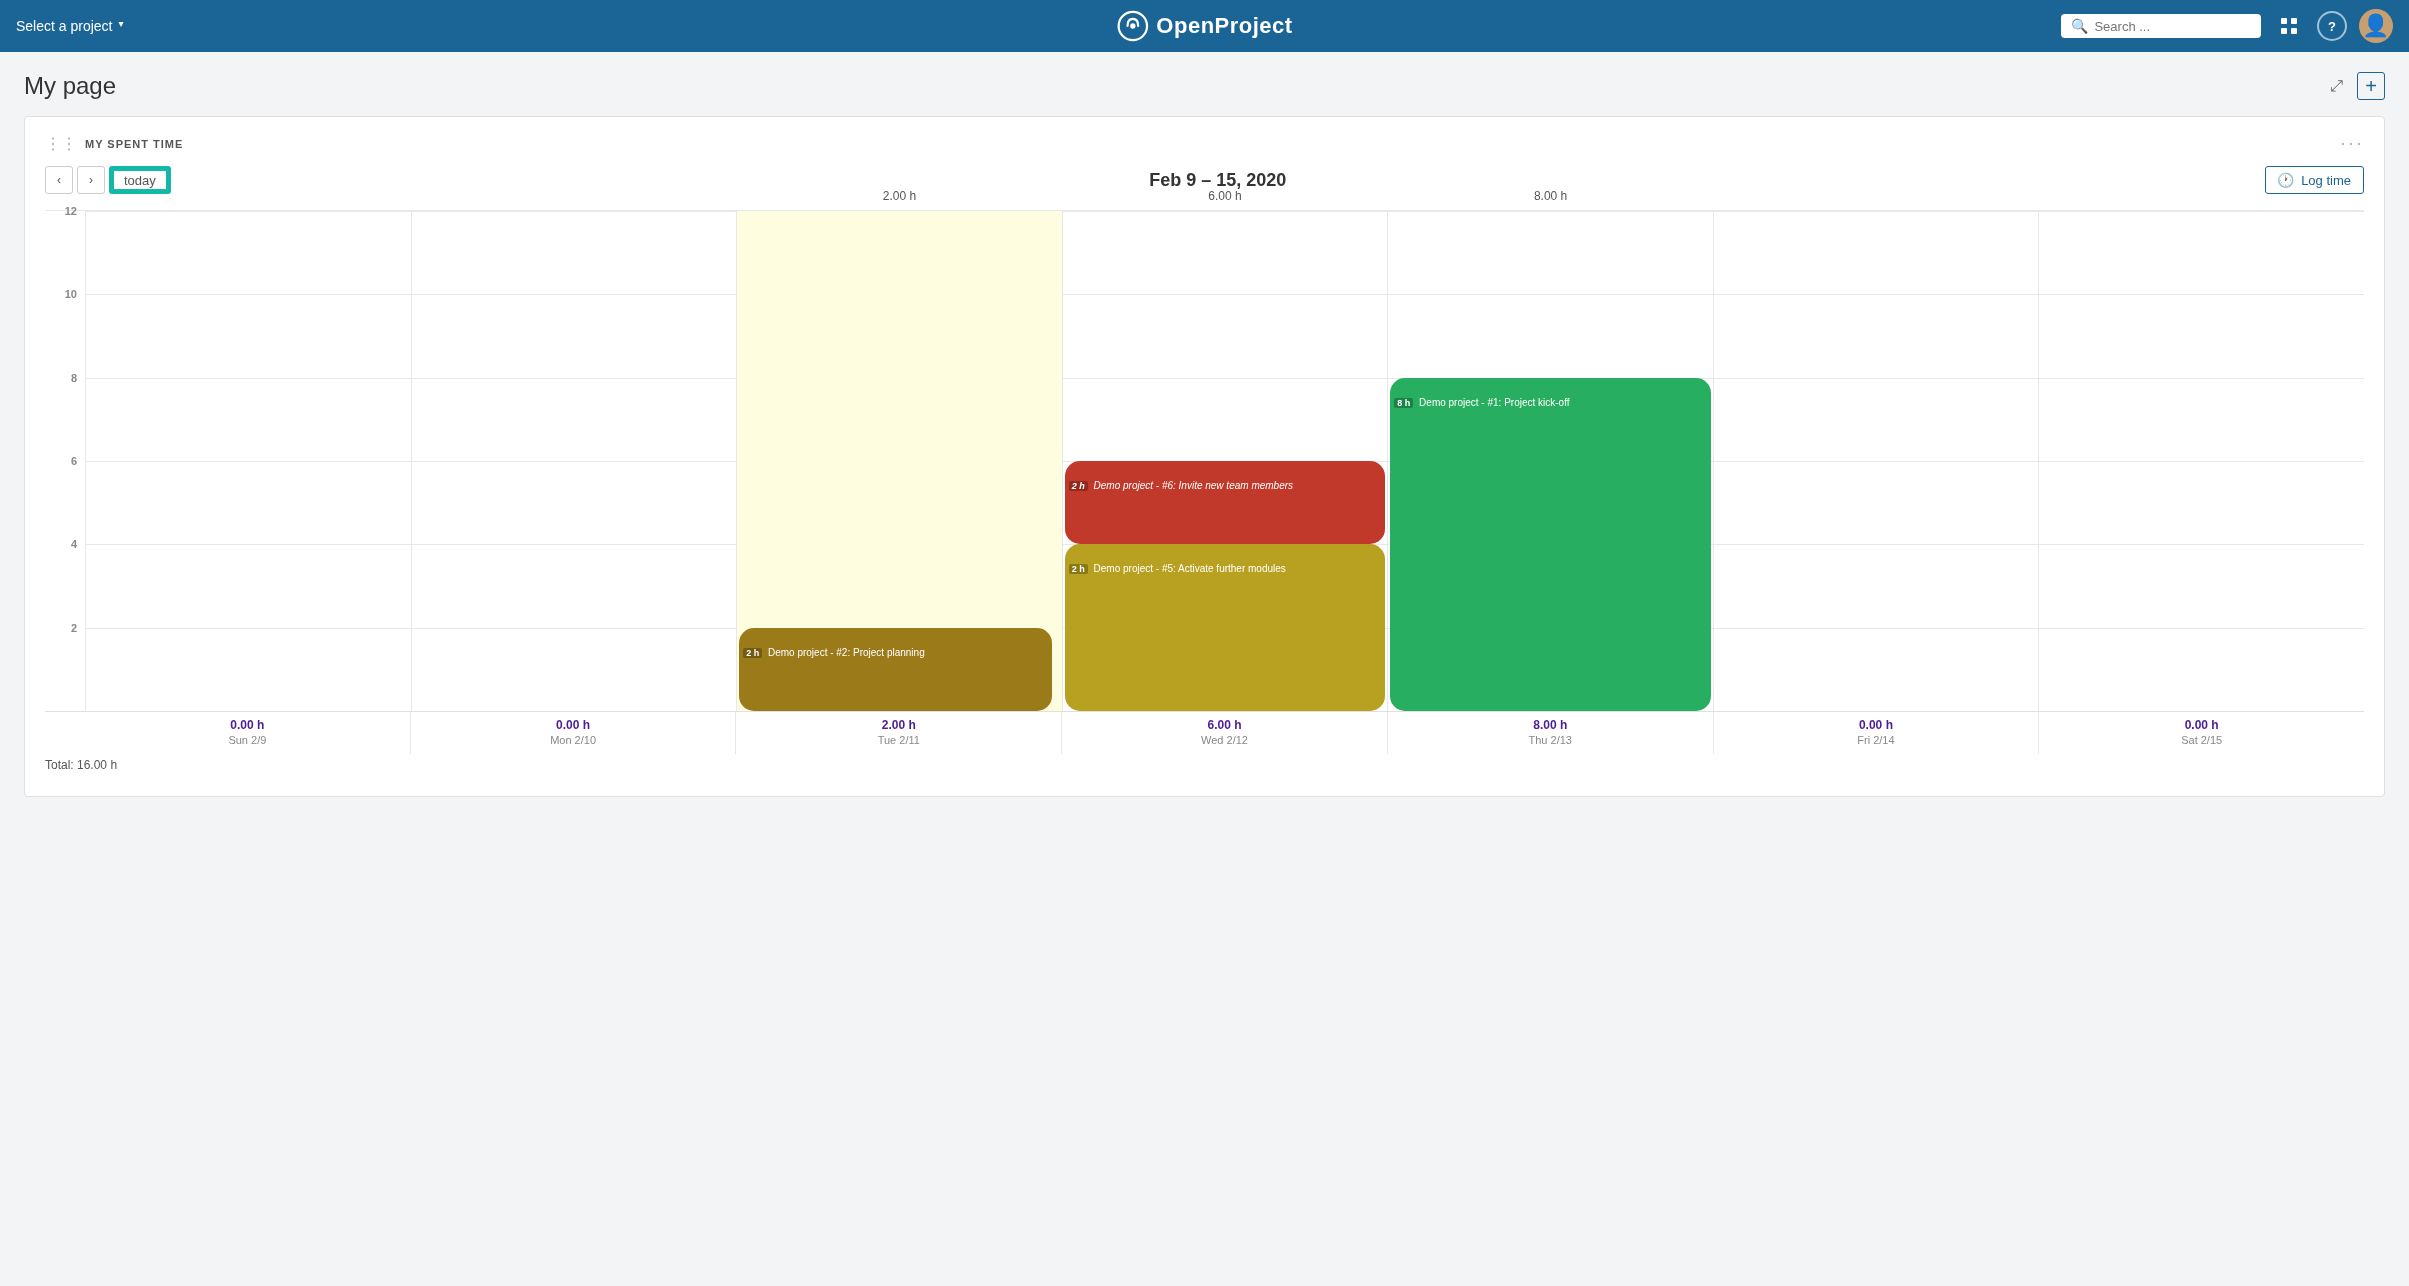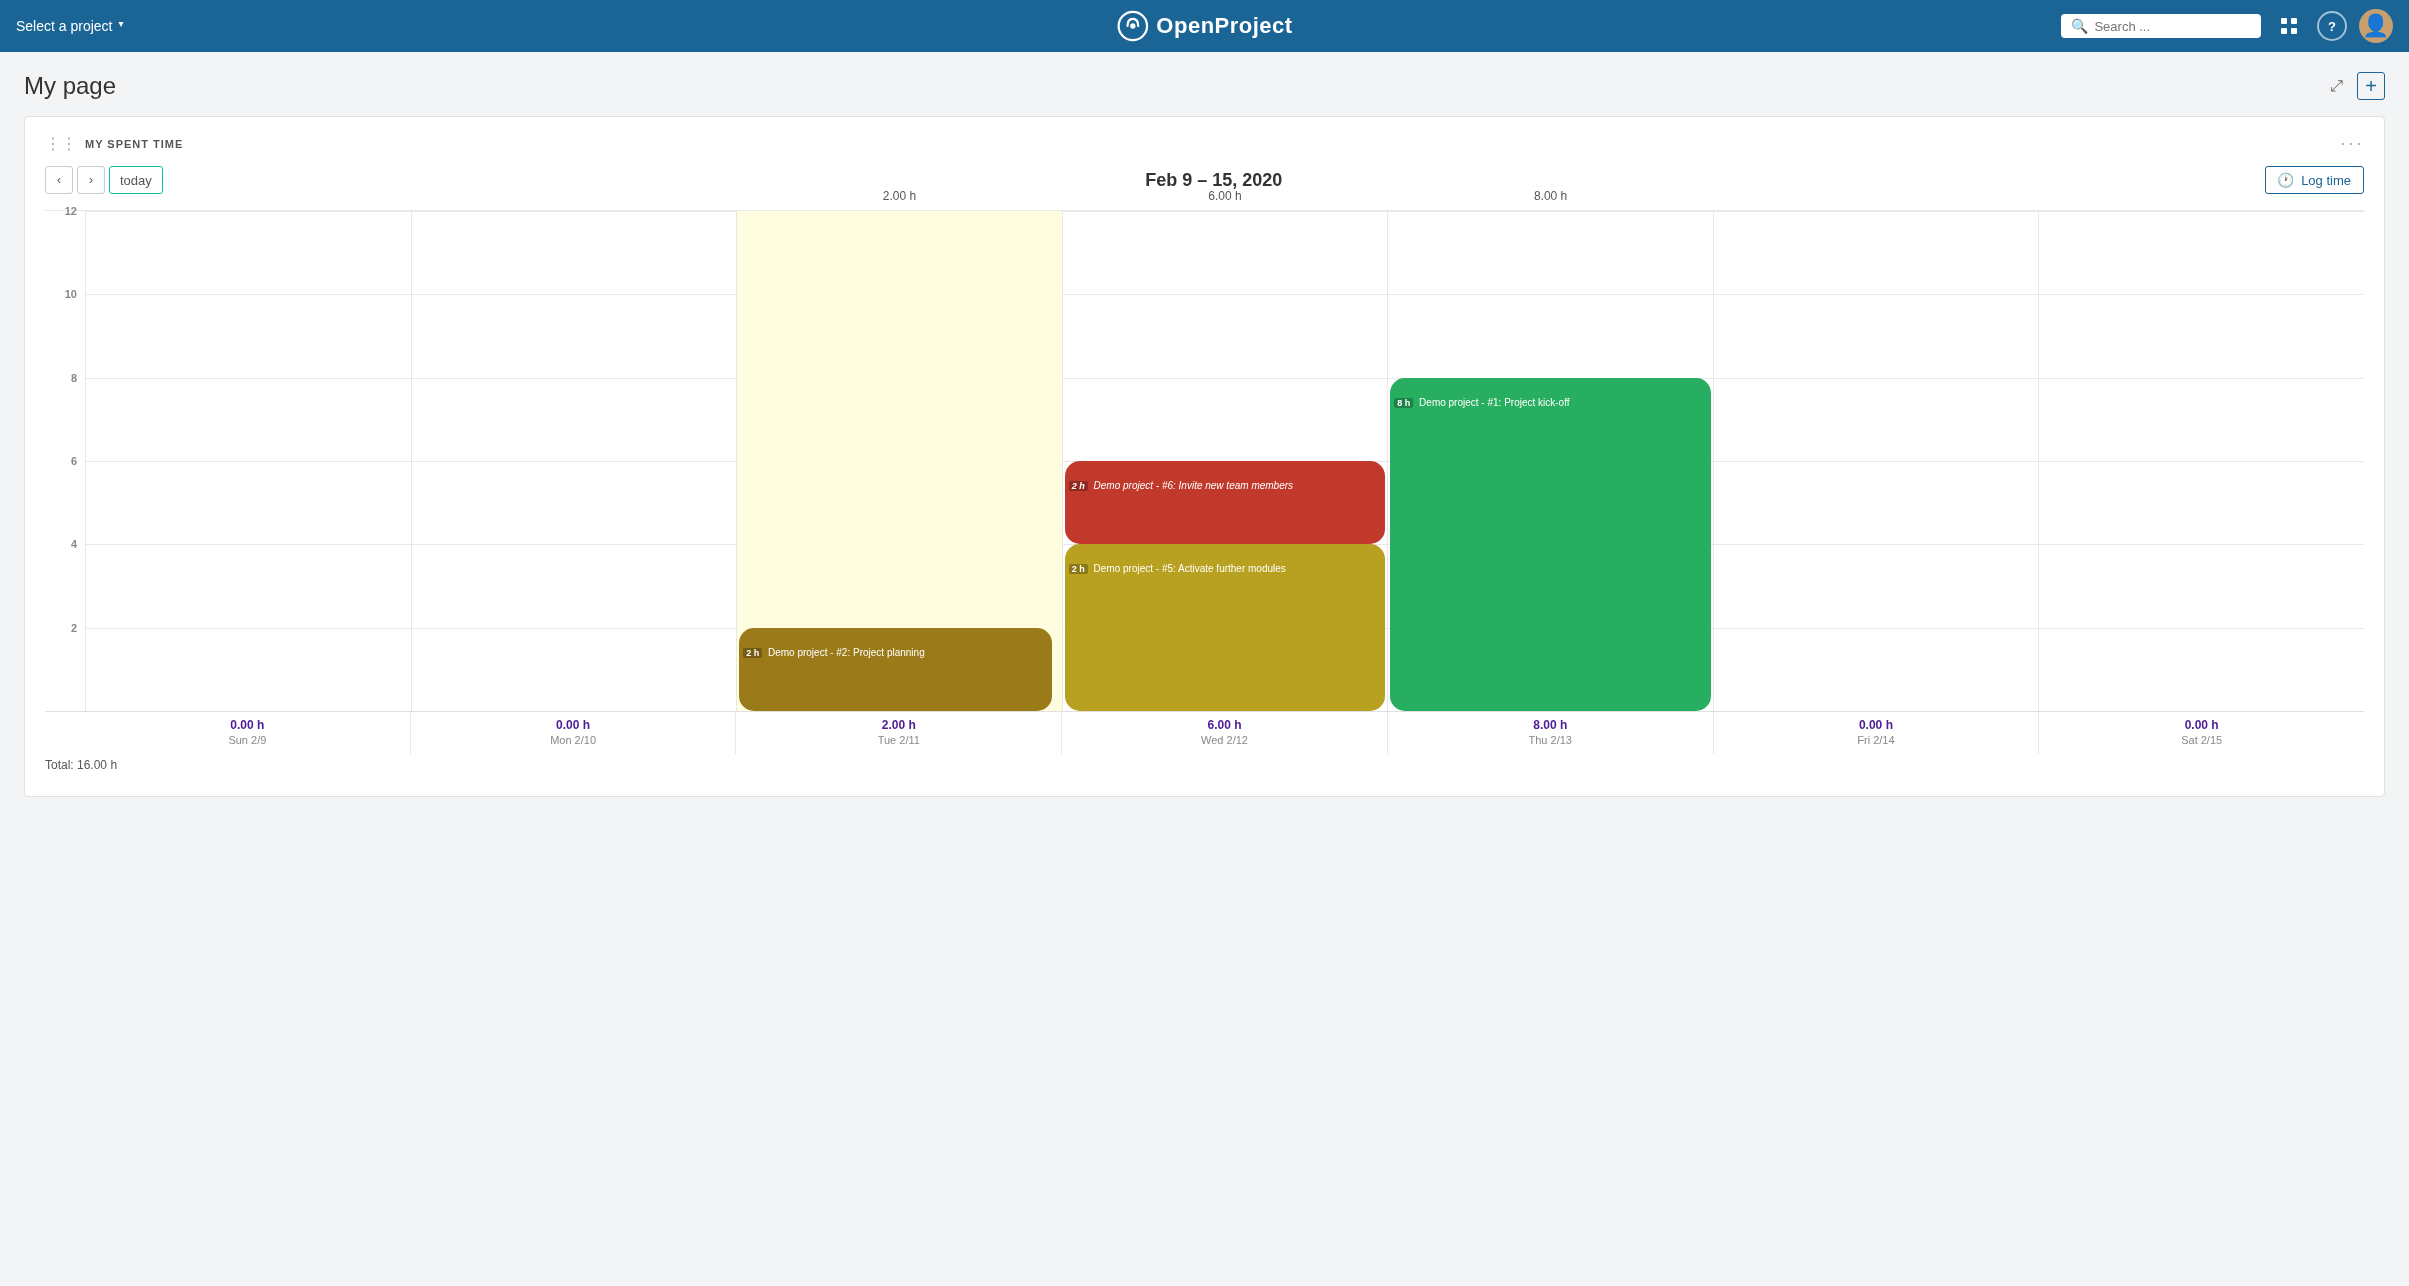--- a/index.html
+++ b/index.html
@@ -174,21 +174,21 @@
       cursor: pointer;
       display: flex;
       align-items: center;
       justify-content: center;
       font-size: 12px;
       color: #555;
     }
     .today-btn {
       height: 28px;
       padding: 0 10px;
-      border: 1px solid #14b8a6;
+      border: 5px solid #14b8a6;
       background: white;
       border-radius: 3px;
       cursor: pointer;
       font-size: 13px;
       color: #555;
     }
     .date-range {
       font-size: 18px;
       font-weight: 600;
       color: #333;

